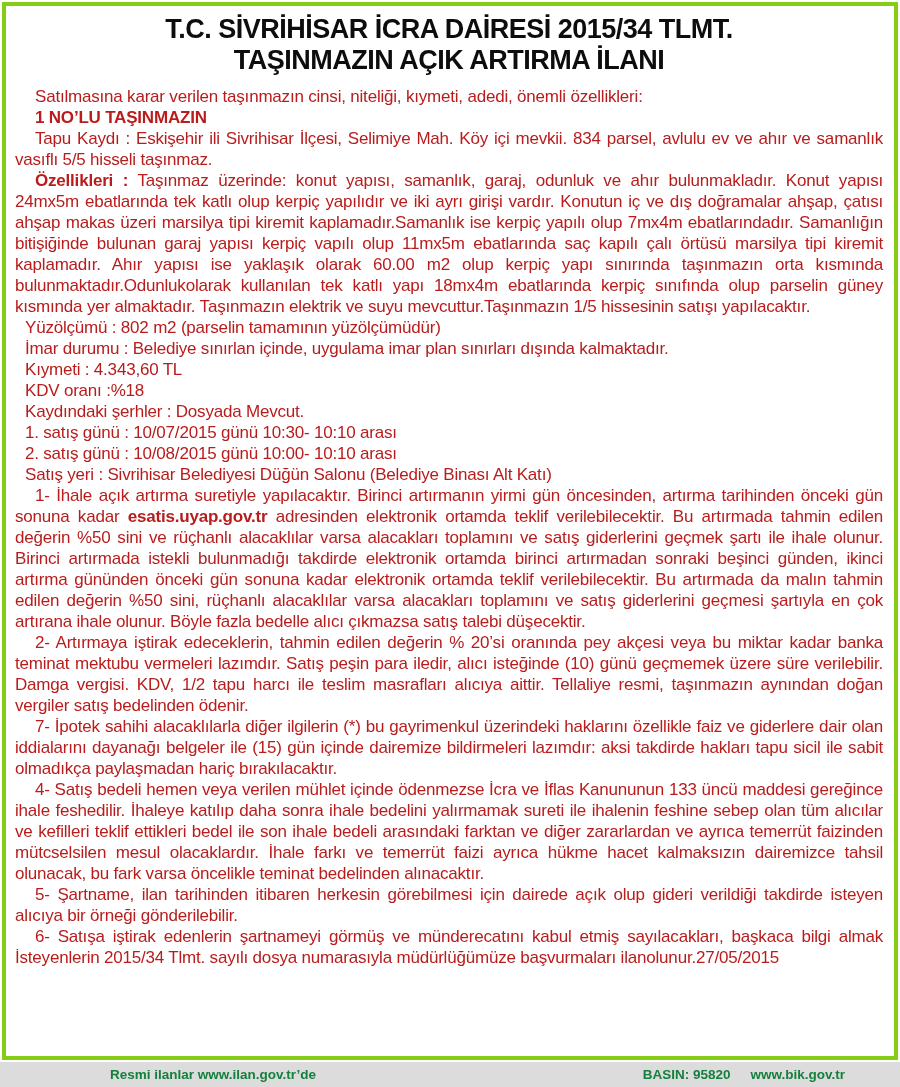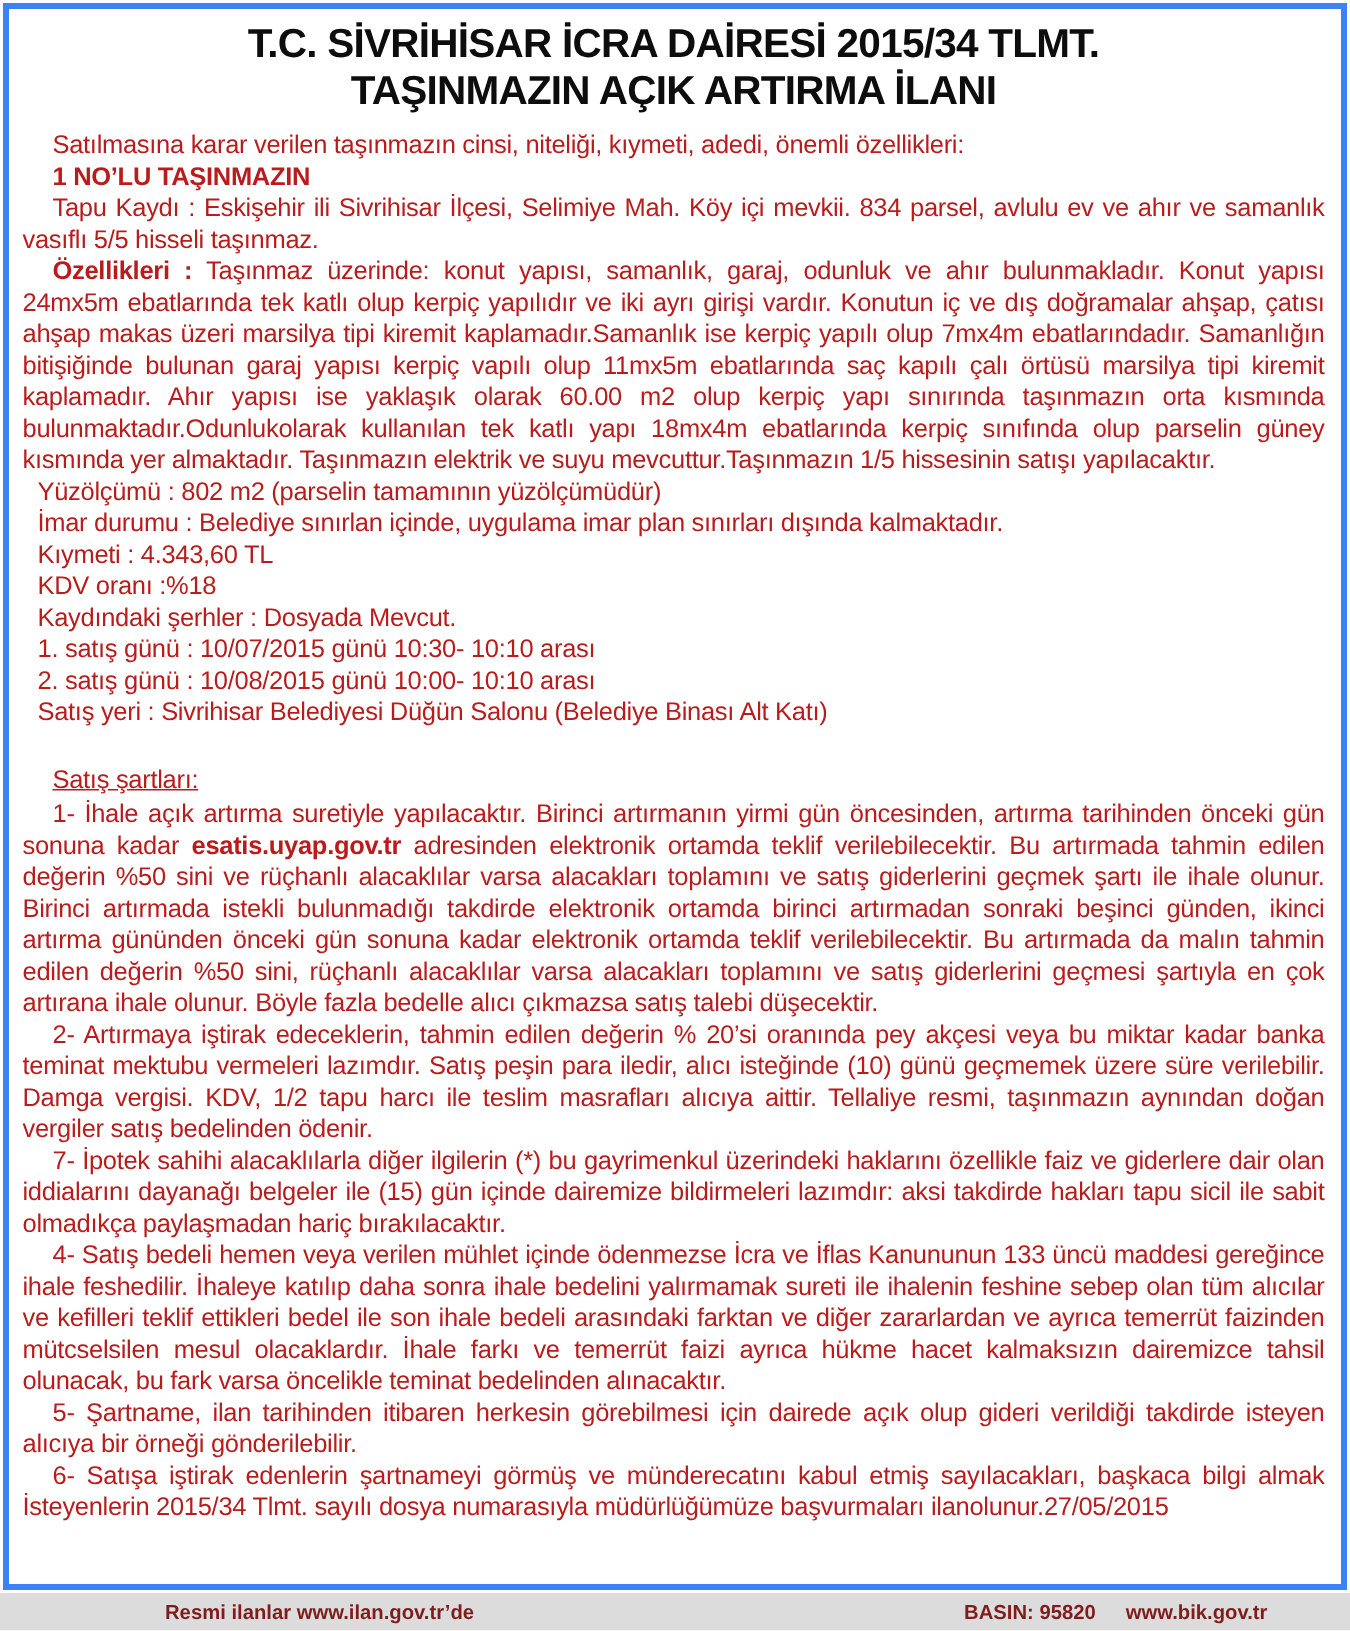--- a/index.html
+++ b/index.html
@@ -14,21 +14,21 @@
     font-family: "Liberation Sans", sans-serif;
     color: #121212;
     overflow: hidden;
   }
   .notice-box {
     position: absolute;
     left: 2px;
     top: 2px;
     right: 2px;
     bottom: 27px;
-    border: 4px solid #3b82f6;
+    border: 4px solid #84cc16;
     box-sizing: border-box;
     padding: 4px 11px 0 9px;
     background: #ffffff;
   }
   .title-block {
     margin: 4px 0 10px 0;
     text-align: center;
   }
   .title-line {
     display: block;
@@ -64,21 +64,21 @@
     bottom: 0;
     height: 25px;
     background: #dcdcdc;
     display: flex;
     align-items: center;
     justify-content: space-between;
     padding: 0 55px 0 110px;
     box-sizing: border-box;
     font-size: 13.5px;
     font-weight: bold;
-    color: #7f1d1d;
+    color: #15803d;
   }
   .footer-right span + span { margin-left: 20px; }
 </style>
 </head>
 <body>
 
 <div class="notice-box">
 
   <div class="title-block">
     <span class="title-line">T.C. SİVRİHİSAR İCRA DAİRESİ 2015/34 TLMT.</span>
@@ -95,21 +95,20 @@
 
   <p class="body detail">Yüzölçümü : 802 m2 (parselin tamamının yüzölçümüdür)</p>
   <p class="body detail">İmar durumu : Belediye sınırlan içinde, uygulama imar plan sınırları dışında kalmaktadır.</p>
   <p class="body detail">Kıymeti : 4.343,60 TL</p>
   <p class="body detail">KDV oranı :%18</p>
   <p class="body detail">Kaydındaki şerhler : Dosyada Mevcut.</p>
   <p class="body detail">1. satış günü : 10/07/2015 günü 10:30- 10:10 arası</p>
   <p class="body detail">2. satış günü : 10/08/2015 günü 10:00- 10:10 arası</p>
   <p class="body detail">Satış yeri : Sivrihisar Belediyesi Düğün Salonu (Belediye Binası Alt Katı)</p>
 
-  <p class="body terms-heading"><span class="u">Satış şartları:</span></p>
 
   <p class="body indent"><span>1- İhale açık artırma suretiyle yapılacaktır. Birinci artırmanın yirmi gün öncesinden, artırma tarihinden önceki gün sonuna kadar </span><span class="b">esatis.uyap.gov.tr</span><span> adresinden elektronik ortamda teklif verilebilecektir. Bu artırmada tahmin edilen değerin %50 sini ve rüçhanlı alacaklılar varsa alacakları toplamını ve satış giderlerini geçmek şartı ile ihale olunur. Birinci artırmada istekli bulunmadığı takdirde elektronik ortamda birinci artırmadan sonraki beşinci günden, ikinci artırma gününden önceki gün sonuna kadar elektronik ortamda teklif verilebilecektir. Bu artırmada da malın tahmin edilen değerin %50 sini, rüçhanlı alacaklılar varsa alacakları toplamını ve satış giderlerini geçmesi şartıyla en çok artırana ihale olunur. Böyle fazla bedelle alıcı çıkmazsa satış talebi düşecektir.</span></p>
 
   <p class="body indent">2- Artırmaya iştirak edeceklerin, tahmin edilen değerin % 20’si oranında pey akçesi veya bu miktar kadar banka teminat mektubu vermeleri lazımdır. Satış peşin para iledir, alıcı isteğinde (10) günü geçmemek üzere süre verilebilir. Damga vergisi. KDV, 1/2 tapu harcı ile teslim masrafları alıcıya aittir. Tellaliye resmi, taşınmazın aynından doğan vergiler satış bedelinden ödenir.</p>
   <p class="body indent">7- İpotek sahihi alacaklılarla diğer ilgilerin (*) bu gayrimenkul üzerindeki haklarını özellikle faiz ve giderlere dair olan iddialarını dayanağı belgeler ile (15) gün içinde dairemize bildirmeleri lazımdır: aksi takdirde hakları tapu sicil ile sabit olmadıkça paylaşmadan hariç bırakılacaktır.</p>
   <p class="body indent">4- Satış bedeli hemen veya verilen mühlet içinde ödenmezse İcra ve İflas Kanununun 133 üncü maddesi gereğince ihale feshedilir. İhaleye katılıp daha sonra ihale bedelini yalırmamak sureti ile ihalenin feshine sebep olan tüm alıcılar ve kefilleri teklif ettikleri bedel ile son ihale bedeli arasındaki farktan ve diğer zararlardan ve ayrıca temerrüt faizinden mütcselsilen mesul olacaklardır. İhale farkı ve temerrüt faizi ayrıca hükme hacet kalmaksızın dairemizce tahsil olunacak, bu fark varsa öncelikle teminat bedelinden alınacaktır.</p>
   <p class="body indent">5- Şartname, ilan tarihinden itibaren herkesin görebilmesi için dairede açık olup gideri verildiği takdirde isteyen alıcıya bir örneği gönderilebilir.</p>
   <p class="body indent">6- Satışa iştirak edenlerin şartnameyi görmüş ve münderecatını kabul etmiş sayılacakları, başkaca bilgi almak İsteyenlerin 2015/34 Tlmt. sayılı dosya numarasıyla müdürlüğümüze başvurmaları ilanolunur.27/05/2015</p>
 
 </div>

